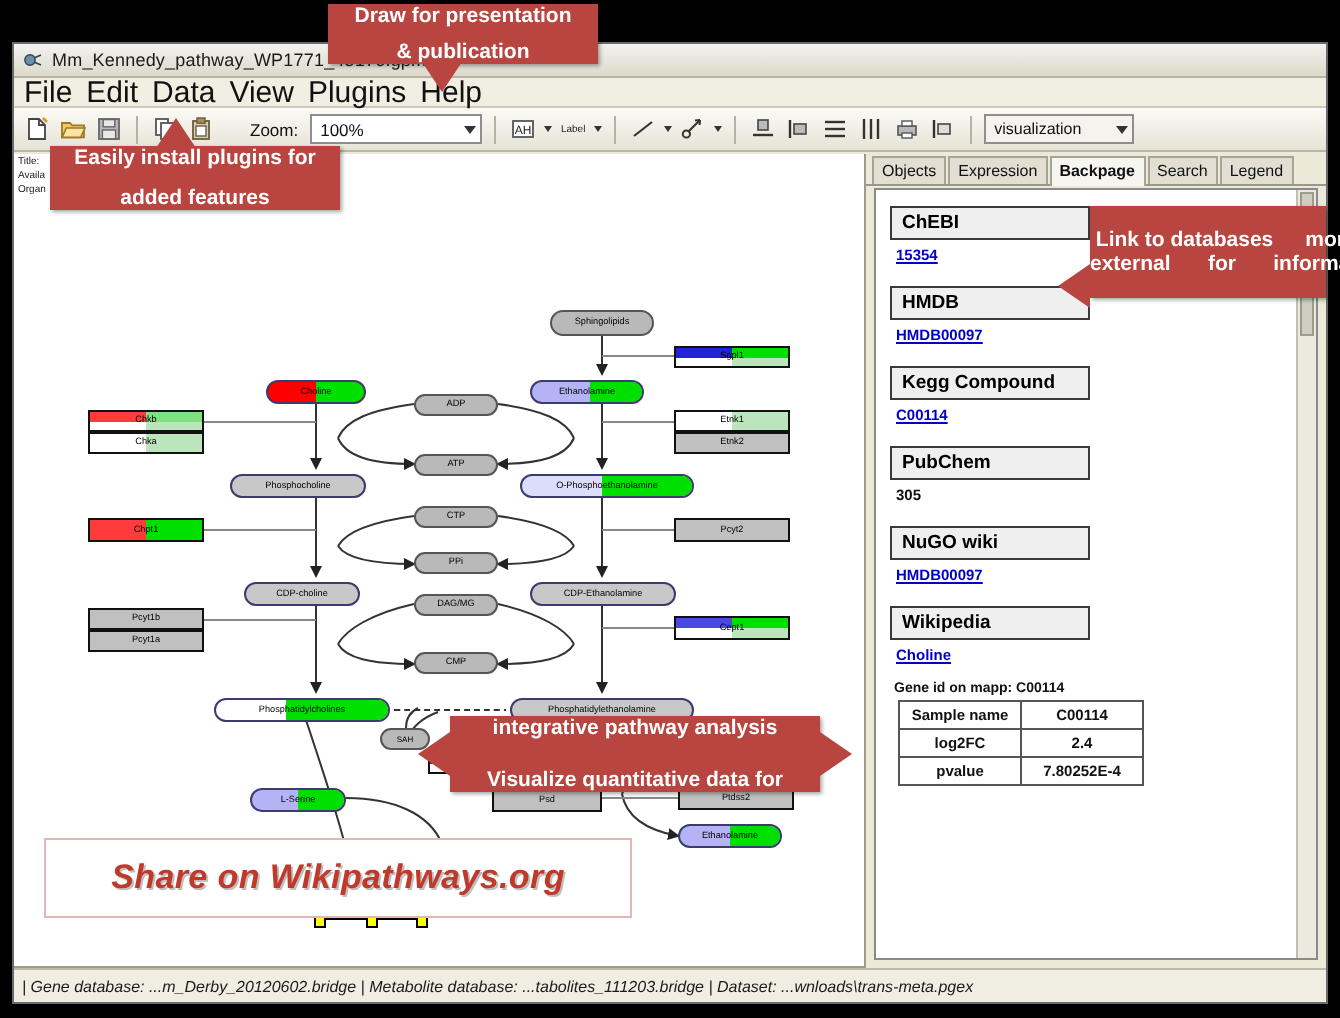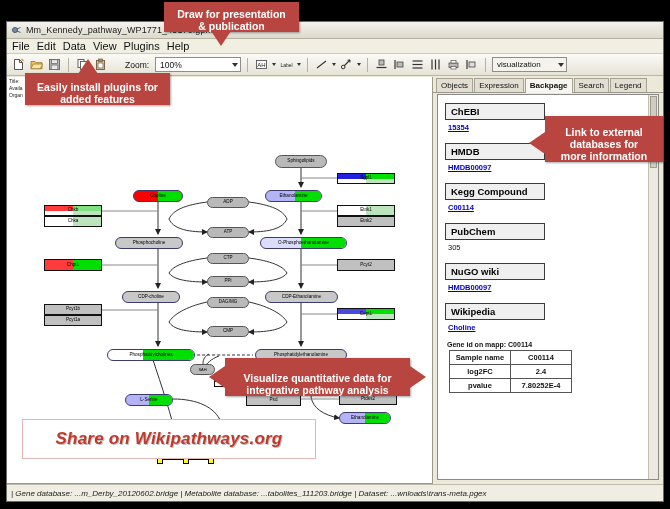--- a/index.html
+++ b/index.html
@@ -11,21 +11,21 @@
     border:1px solid #6a6a6a;box-sizing:border-box;}
 
   .titlebar{position:relative;height:17px;background:linear-gradient(to bottom,#f3f2ee,#ddd9cb);
     border-bottom:1px solid #b6b2a4;display:flex;align-items:center;padding-left:4px;box-sizing:border-box;}
   .title-icon{width:11px;height:11px;margin-right:4px;position:relative;}
   .title-icon svg{display:block;}
   .titlebar .title-text{font-size:9px;color:#1a1a1a;white-space:nowrap;letter-spacing:.1px;}
 
   .menubar{height:15px;background:#f1efe2;border-bottom:1px solid #cdc9bb;display:flex;align-items:center;
     padding-left:5px;box-sizing:border-box;gap:7px;}
-  .menubar span{font-size:11px;color:#111;}
+  .menubar span{font-size:15px;color:#111;}
 
   .toolbar{height:22px;background:linear-gradient(to bottom,#fbfaf6,#e6e3d6);
     border-bottom:1px solid #b9b5a7;display:flex;align-items:center;padding:0 4px;box-sizing:border-box;gap:3px;}
   .tb-ico{width:15px;height:15px;display:inline-flex;align-items:center;justify-content:center;}
   .tb-sep{width:1px;height:14px;background:#b5b1a3;margin:0 3px;}
   .zoom-label{font-size:8.5px;color:#111;margin-left:14px;margin-right:3px;}
   .zoom-combo{width:86px;height:15px;background:#fff;border:1px solid #8e8e8e;display:flex;align-items:center;
     justify-content:space-between;padding:0 2px 0 4px;box-sizing:border-box;font-size:8.5px;color:#111;}
   .vis-combo{width:75px;height:15px;background:#f4f3ee;border:1px solid #8e8e8e;display:flex;align-items:center;
     justify-content:space-between;padding:0 2px 0 4px;box-sizing:border-box;font-size:8px;color:#111;}
@@ -52,21 +52,21 @@
   .tab{font-size:8px;color:#111;padding:1px 4px 1px;background:#e2dfd2;border:1px solid #a6a294;
     border-bottom:none;line-height:11px;}
   .tab.active{background:#f6f5ef;font-weight:bold;position:relative;top:1px;padding-bottom:2px;}
 
   .backpage{position:absolute;left:4px;top:17px;right:4px;bottom:4px;background:#fff;border:1px solid #8a8a8a;
     overflow:hidden;}
   .bp-inner{position:relative;padding:6px 0 0 7px;}
   .bp-head{display:inline-block;min-width:88px;background:#efefef;border:1px solid #3a3a3a;
     font-size:9.5px;font-weight:bold;color:#000;padding:2px 5px;margin-bottom:3px;}
   .bp-link{font-size:7.5px;color:#0000c8;text-decoration:underline;display:block;margin:0 0 9px 3px;font-weight:bold;}
-  .bp-plain{font-size:7.5px;color:#111;display:block;margin:0 0 9px 3px;font-weight:normal;}
+  .bp-plain{font-size:7.5px;color:#111;display:block;margin:0 0 9px 3px;font-weight:bold;}
   .bp-section{font-size:9.5px;font-weight:bold;color:#000;margin:4px 0 8px 0;}
   .bp-note{font-size:7px;color:#111;margin:0 0 2px 2px;font-weight:bold;}
   .bp-table{border-collapse:collapse;margin-left:4px;}
   .bp-table td{border:1px solid #555;font-size:7.5px;font-weight:bold;color:#111;text-align:center;
     padding:2px 4px;min-width:52px;}
 
   .vscroll{position:absolute;right:0;top:0;bottom:0;width:9px;background:#eceae0;border-left:1px solid #c2beb2;}
   .vscroll .thumb{position:absolute;left:1px;right:1px;top:1px;height:70px;background:#cfccc0;border:1px solid #9d9a8e;}
 
   
@@ -79,21 +79,21 @@
 
   .lbl{position:relative;z-index:3;}
 
   svg.wires{position:absolute;left:0;top:0;width:425px;height:436px;pointer-events:none;}
 
   
   .handle{position:absolute;width:4px;height:4px;background:#ffff00;border:1px solid #000;z-index:8;}
 
   
   .callout{position:absolute;background:#b8453f;color:#fff;font-weight:bold;text-align:center;
-    display:flex;align-items:center;justify-content:flex-end;z-index:40;
+    display:flex;align-items:center;justify-content:space-between;z-index:40;
     box-shadow:1px 1px 2px rgba(0,0,0,.35);line-height:1.15;}
   .arrow-down{position:absolute;width:0;height:0;z-index:40;
     border-left:10px solid transparent;border-right:10px solid transparent;border-top:15px solid #b8453f;}
   .arrow-up{position:absolute;width:0;height:0;z-index:40;
     border-left:10px solid transparent;border-right:10px solid transparent;border-bottom:15px solid #b8453f;}
   .arrow-left{position:absolute;width:0;height:0;z-index:40;
     border-top:11px solid transparent;border-bottom:11px solid transparent;border-right:16px solid #b8453f;}
   .arrow-right{position:absolute;width:0;height:0;z-index:40;
     border-top:11px solid transparent;border-bottom:11px solid transparent;border-left:16px solid #b8453f;}
 
@@ -552,30 +552,30 @@
     <span>&amp; publication</span>
   </div>
   <div class="arrow-down" style="left:211px;top:31px;"></div>
 
   <div class="callout" style="left:25px;top:73px;width:145px;height:32px;font-size:10.5px;flex-direction:column;">
     <span>Easily install plugins for</span>
     <span>added features</span>
   </div>
   <div class="arrow-up" style="left:78px;top:59px;"></div>
 
-  <div class="callout" style="left:545px;top:116px;width:118px;height:46px;font-size:10.5px;flex-direction:column;">
+  <div class="callout" style="left:545px;top:103px;width:118px;height:46px;font-size:10.5px;flex-direction:row;">
     <span>Link  to external</span>
     <span>databases  for</span>
     <span>more information</span>
   </div>
   <div class="arrow-left" style="left:529px;top:132px;"></div>
 
   <div class="callout" style="left:225px;top:358px;width:185px;height:38px;font-size:10.5px;flex-direction:column;">
+    <span>integrative pathway analysis</span>
     <span>Visualize quantitative data  for</span>
-    <span>integrative pathway analysis</span>
   </div>
   <div class="arrow-left" style="left:209px;top:366px;"></div>
   <div class="arrow-right" style="left:410px;top:366px;"></div>
 
   <div class="share-box" style="left:22px;top:419px;width:292px;height:38px;">
     <span>Share on Wikipathways.org</span>
   </div>
 
 </div>
 

